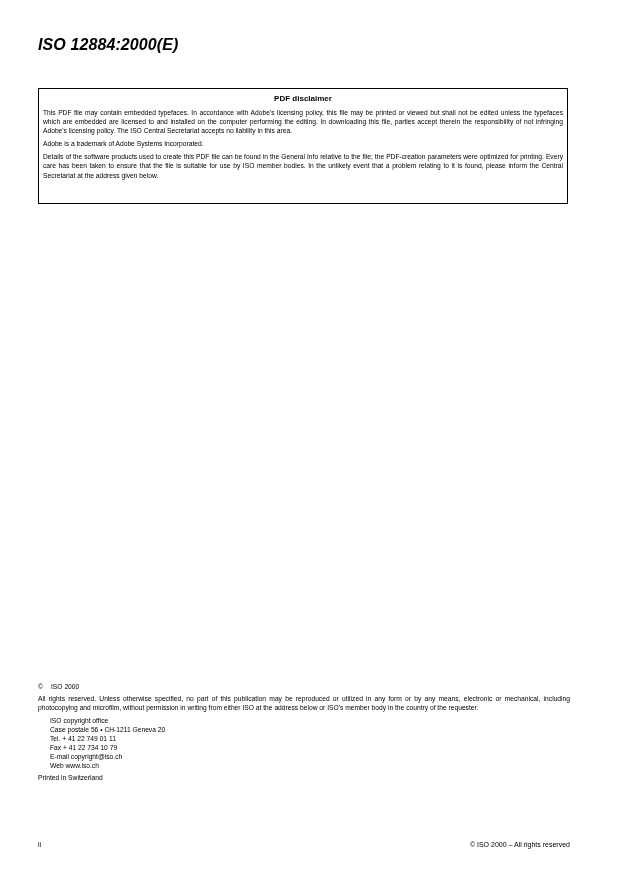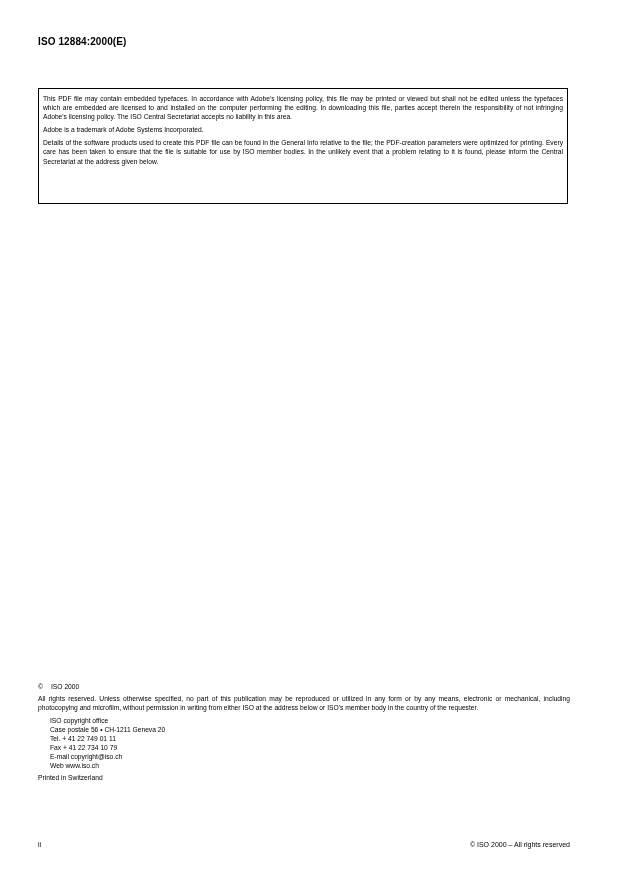--- a/index.html
+++ b/index.html
@@ -12,23 +12,24 @@
       height: 877px;
       position: relative;
       overflow: hidden;
       font-family: "Liberation Sans", sans-serif;
       color: #000;
     }
     .doc-header {
       position: absolute;
       left: 38px;
       top: 36px;
-      font-size: 10px;
+      font-size: 16px;
       font-weight: bold;
       letter-spacing: 0.1px;
+      font-style: italic;
     }
     .disclaimer-box {
       position: absolute;
       left: 38px;
       top: 88px;
       width: 530px;
       height: 116px;
       border: 1.2px solid #000;
       box-sizing: border-box;
       padding: 5px 4px 0 4px;
@@ -88,20 +89,21 @@
       top: 841px;
       font-size: 7px;
     }
   </style>
 </head>
 <body>
 
 <div class="doc-header">ISO 12884:2000(E)</div>
 
 <div class="disclaimer-box">
+  <div class="disclaimer-title">PDF disclaimer</div>
   <p class="disclaimer-para">This PDF file may contain embedded typefaces. In accordance with Adobe's licensing policy, this file may be printed or viewed but shall not be edited unless the typefaces which are embedded are licensed to and installed on the computer performing the editing. In downloading this file, parties accept therein the responsibility of not infringing Adobe's licensing policy. The ISO Central Secretariat accepts no liability in this area.</p>
   <p class="disclaimer-para">Adobe is a trademark of Adobe Systems Incorporated.</p>
   <p class="disclaimer-para">Details of the software products used to create this PDF file can be found in the General Info relative to the file; the PDF-creation parameters were optimized for printing. Every care has been taken to ensure that the file is suitable for use by ISO member bodies. In the unlikely event that a problem relating to it is found, please inform the Central Secretariat at the address given below.</p>
 </div>
 
 <div class="copyright-block">
   <div class="copyright-line">
     <span class="copyright-symbol">©</span><span>ISO 2000</span>
   </div>
   <p class="rights-para">All rights reserved. Unless otherwise specified, no part of this publication may be reproduced or utilized in any form or by any means, electronic or mechanical, including photocopying and microfilm, without permission in writing from either ISO at the address below or ISO's member body in the country of the requester.</p>

